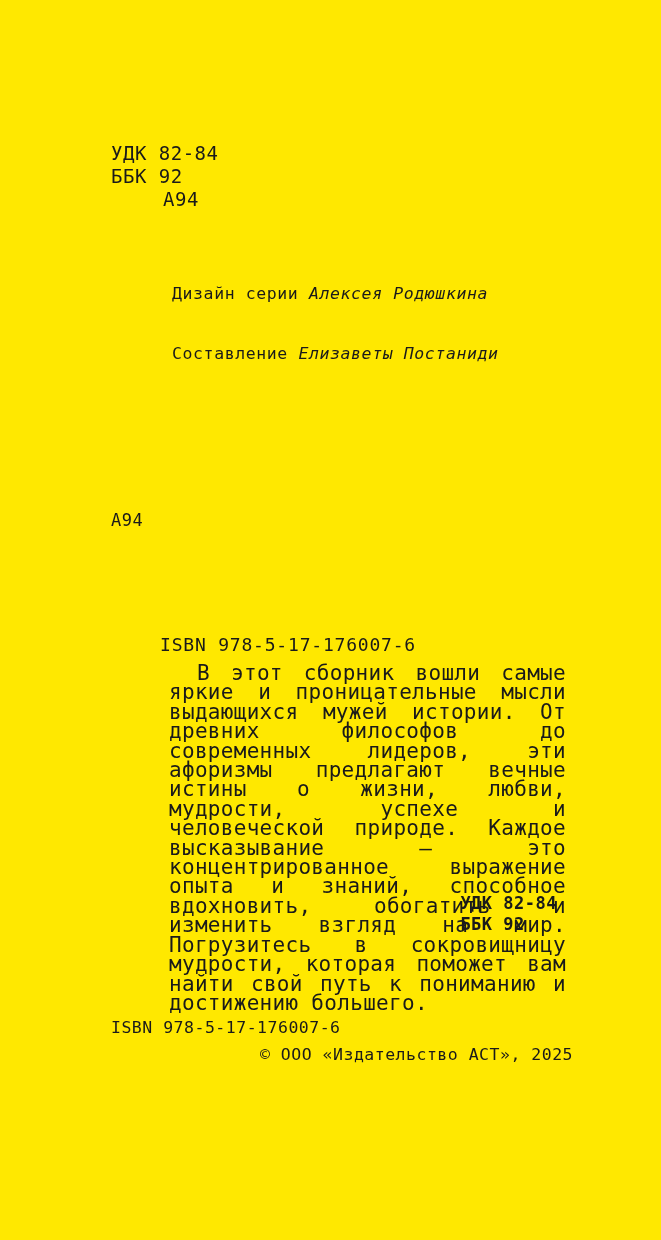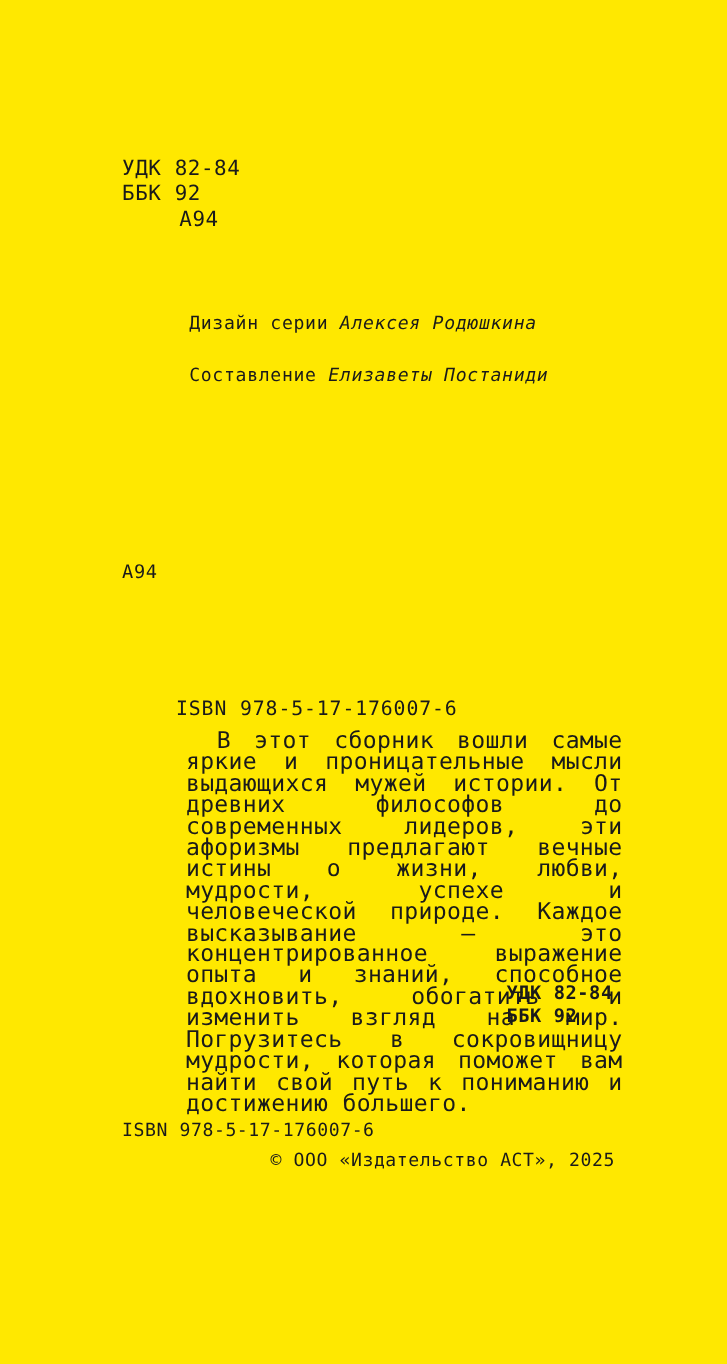--- a/index.html
+++ b/index.html
@@ -39,21 +39,21 @@
   
   .credits {
     position: absolute;
     left: 172px;
     top: 284px;
     font-size: 16.5px;
     line-height: 20px;
     letter-spacing: 0.6px;
   }
   .credits .line + .line {
-    margin-top: 27px;
+    margin-top: 40px;
   }
   .credits em {
     font-style: italic;
   }
 
   
   .biblio {
     position: absolute;
     left: 111px;
     top: 510px;
@@ -116,21 +116,21 @@
   
   .isbn-footer {
     position: absolute;
     left: 111px;
     top: 1018px;
     font-size: 16.5px;
     letter-spacing: 0.5px;
   }
   .copyright {
     position: absolute;
-    right: 102px;
+    right: 88px;
     top: 1045px;
     font-size: 16.5px;
     letter-spacing: 0.5px;
   }
 </style>
 </head>
 <body style="background: rgb(255, 232, 0); color: rgb(26, 26, 26);">
 
 <div class="page">
 

